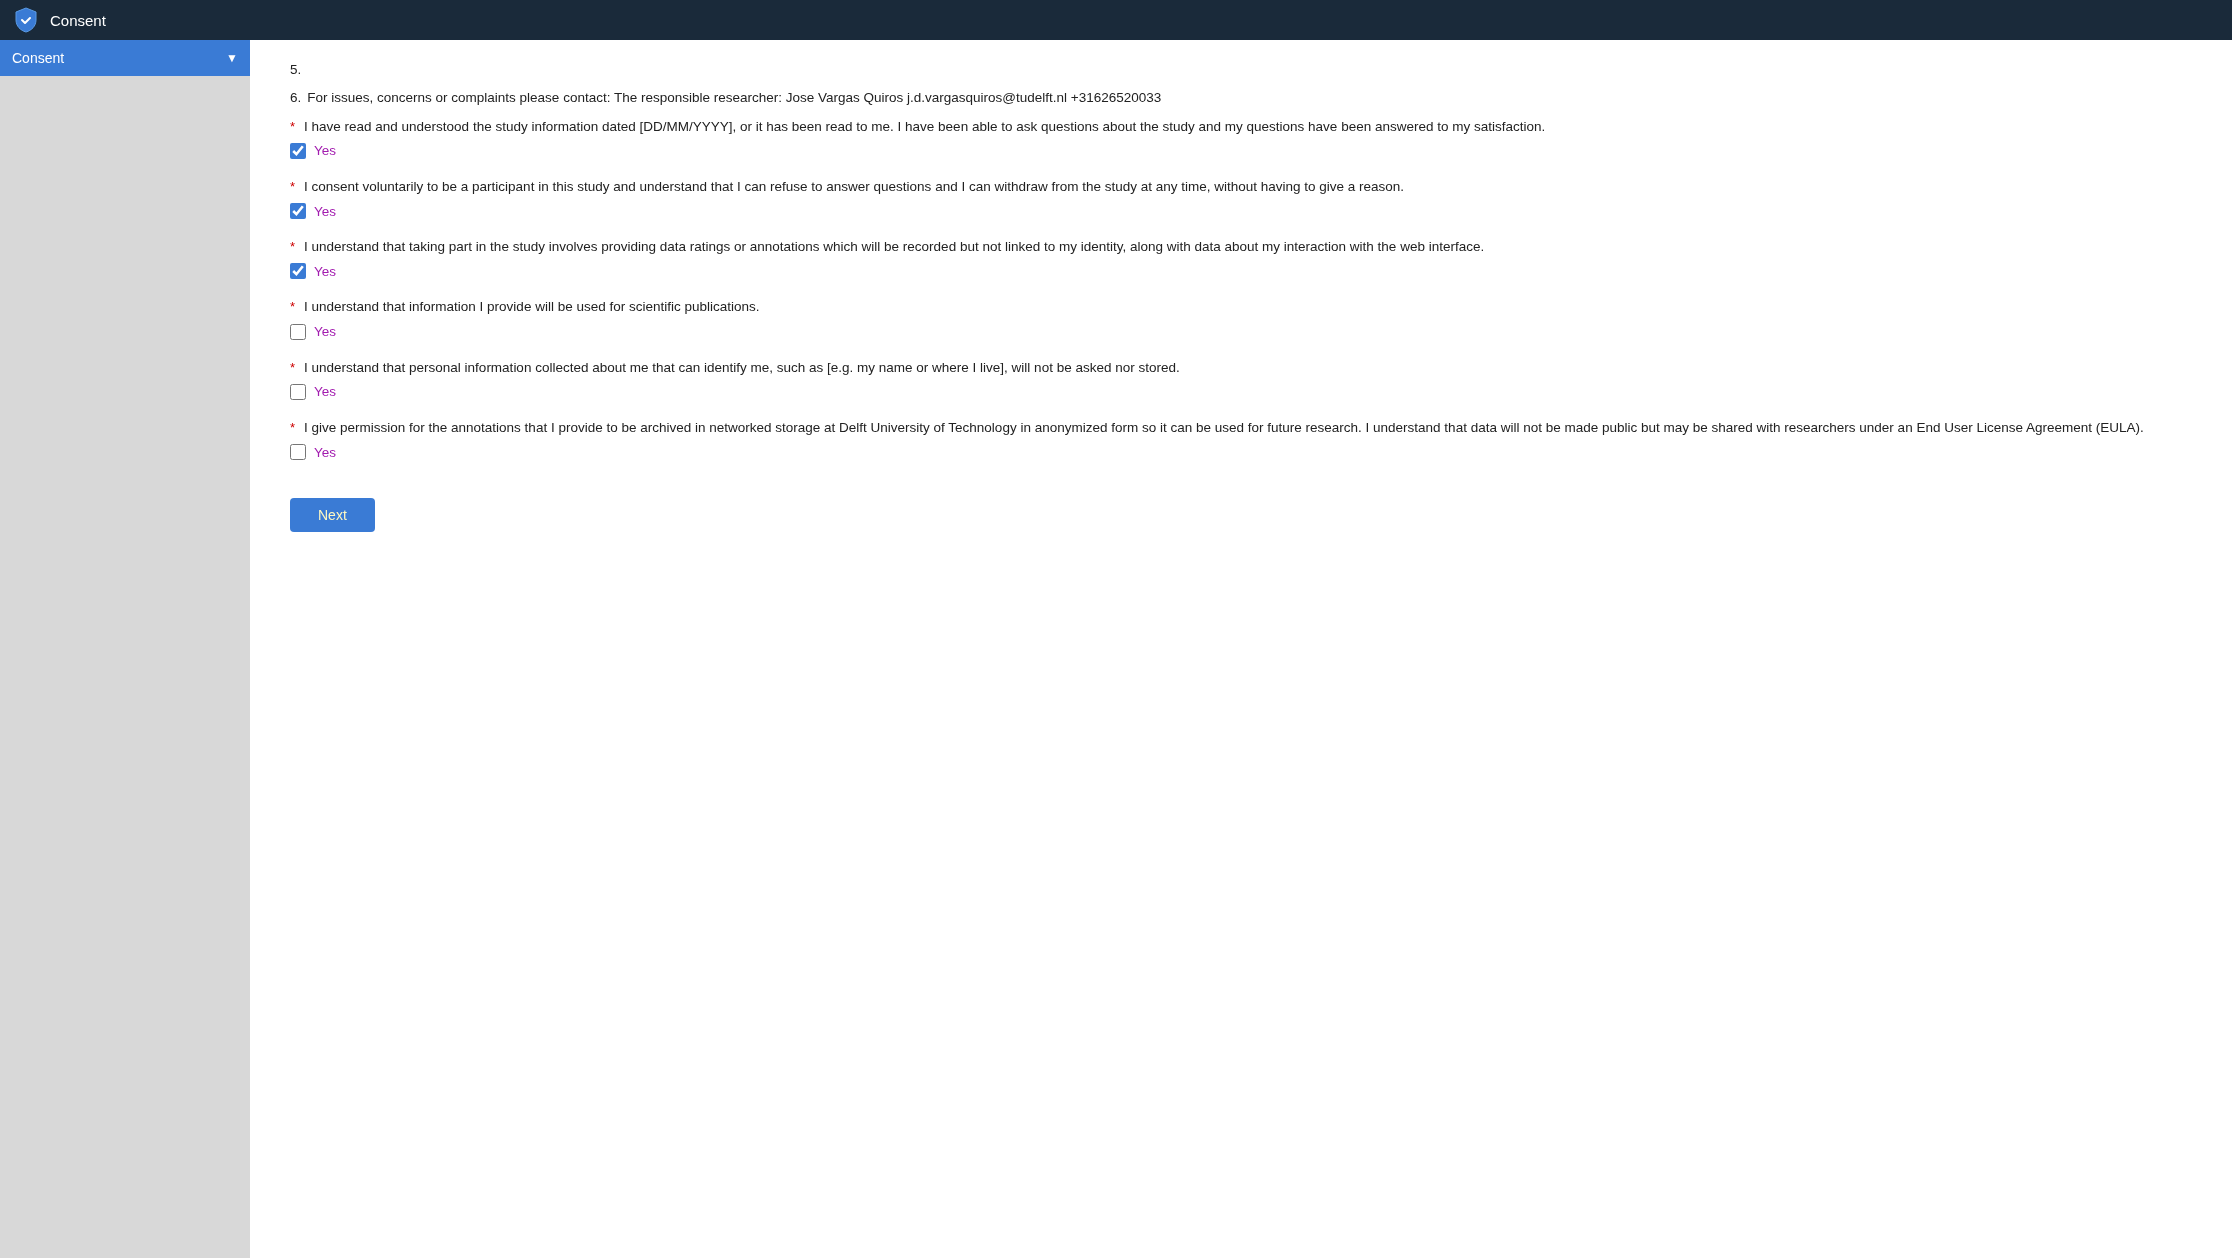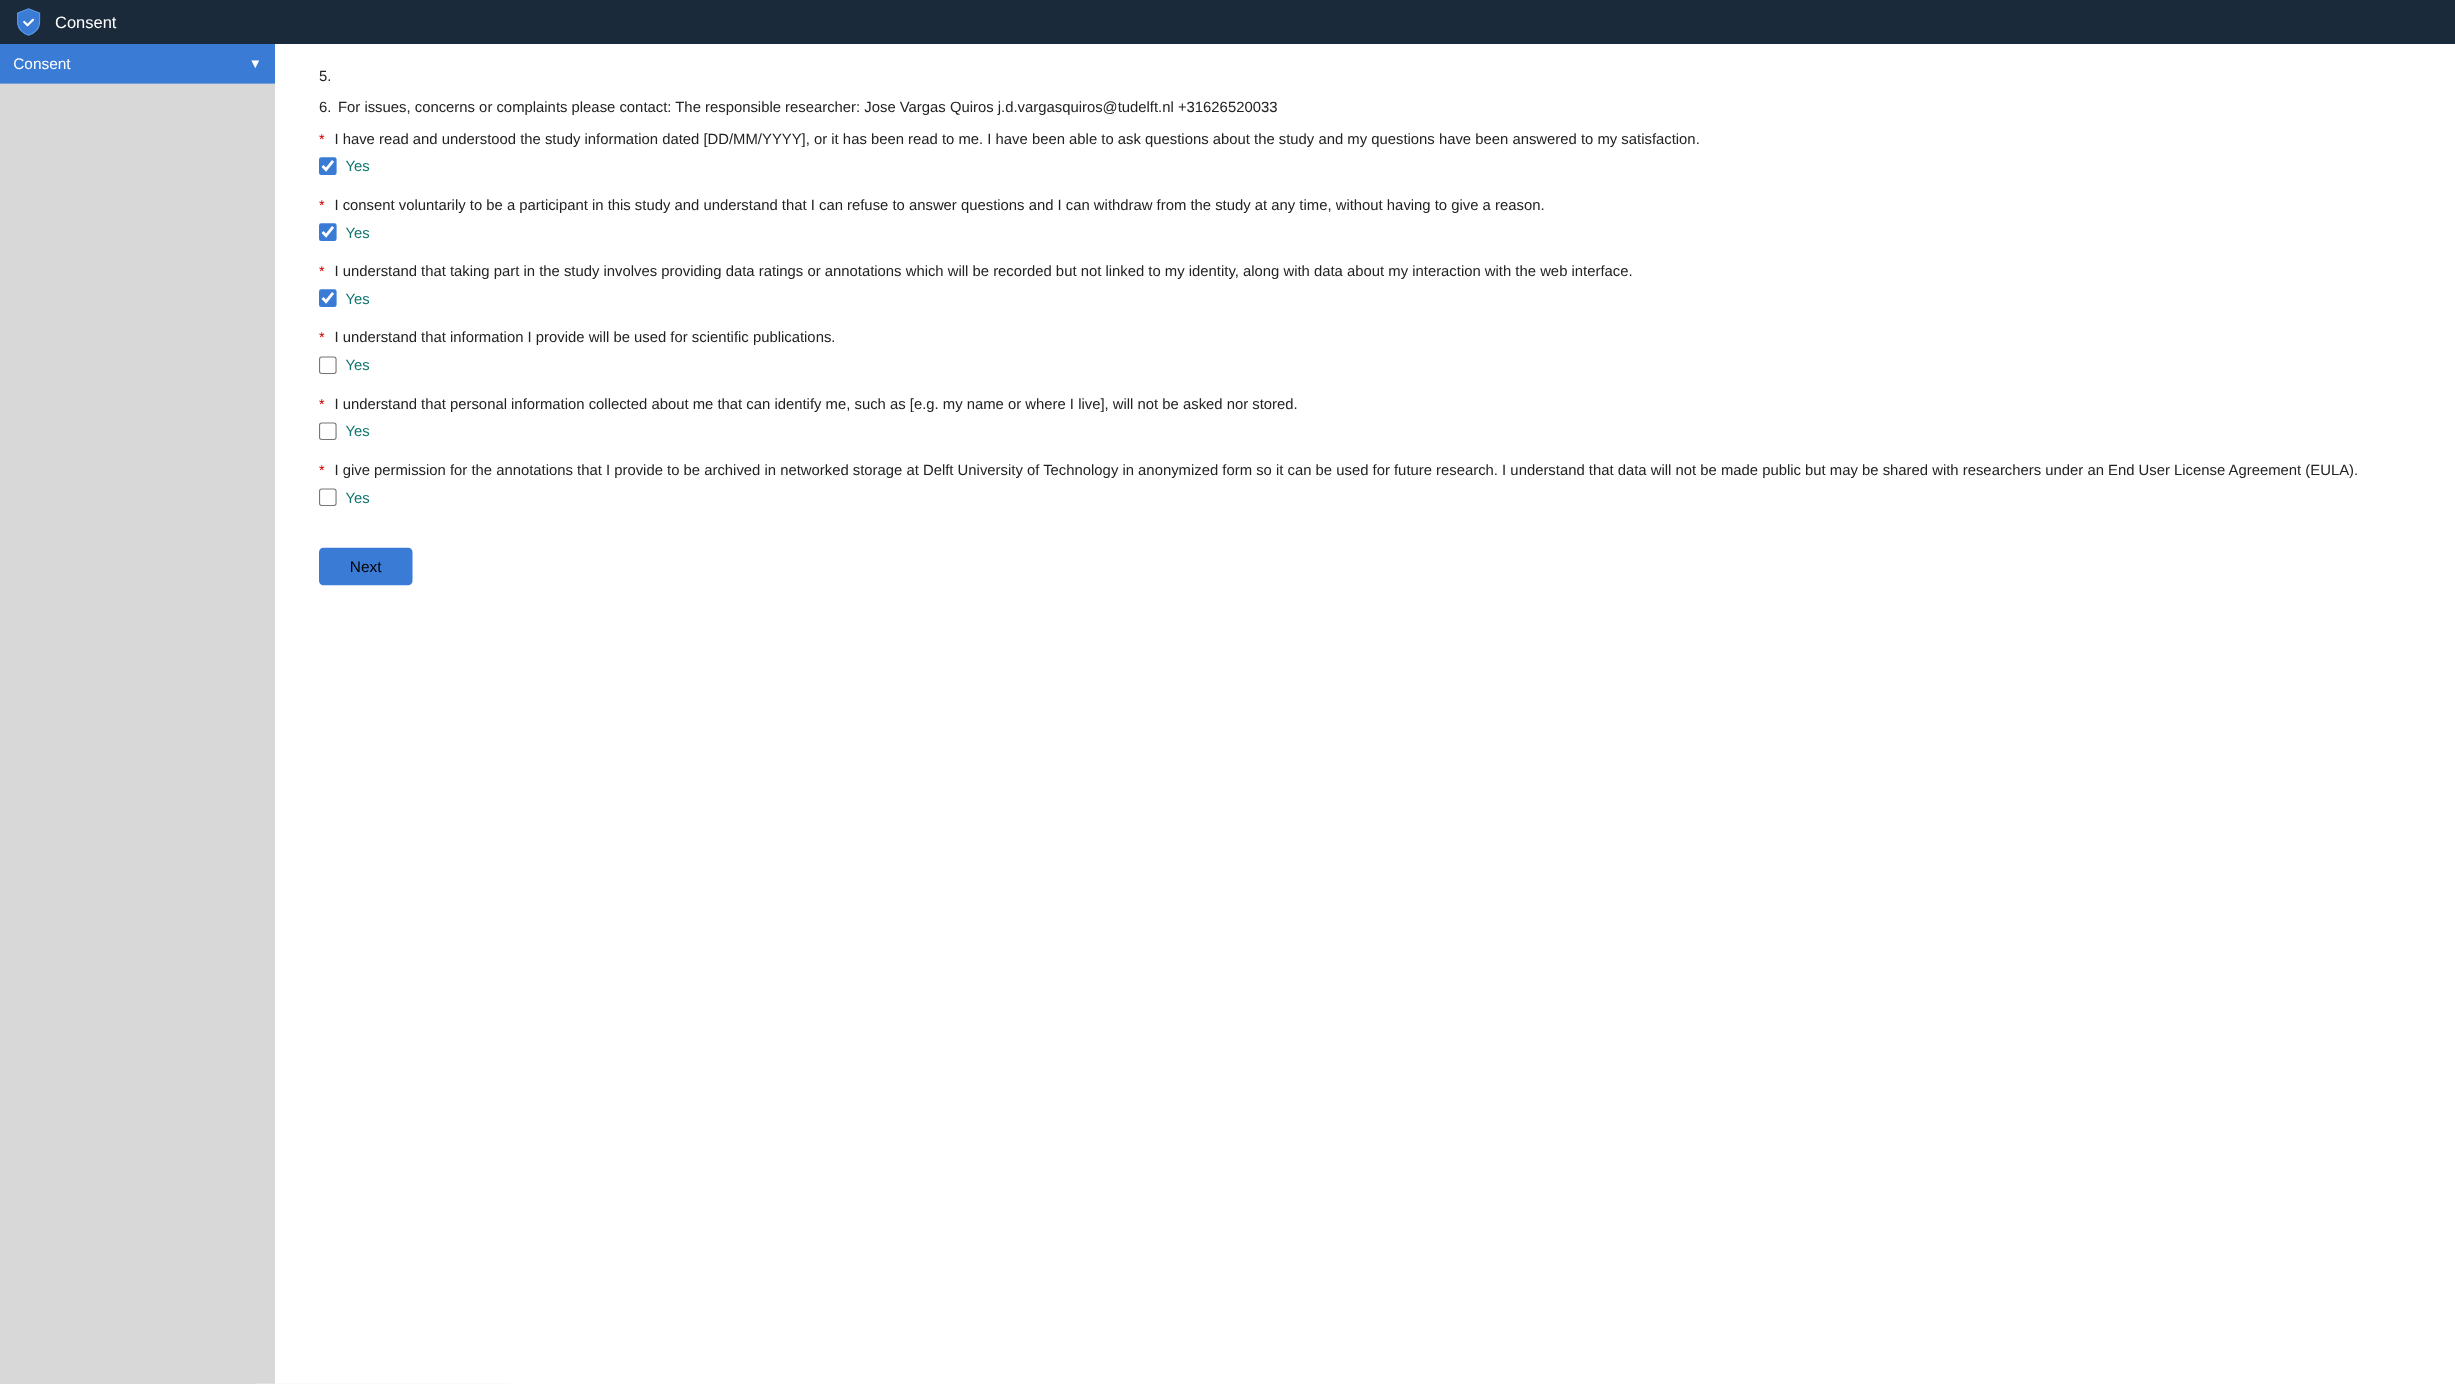--- a/index.html
+++ b/index.html
@@ -107,26 +107,26 @@
 
     .checkbox-row input[type="checkbox"] {
       width: 16px;
       height: 16px;
       cursor: pointer;
       accent-color: #3a7bd5;
     }
 
     .checkbox-row label {
       font-size: 13.5px;
-      color: #0f766e;
+      color: #a21caf;
     }
 
     .next-button {
       background: #3a7bd5;
-      color: #000000;
+      color: #fef9c3;
       border: none;
       padding: 9px 28px;
       font-size: 14px;
       border-radius: 4px;
       cursor: pointer;
       margin-top: 20px;
     }
 
     .section-divider {
       margin-bottom: 8px;

